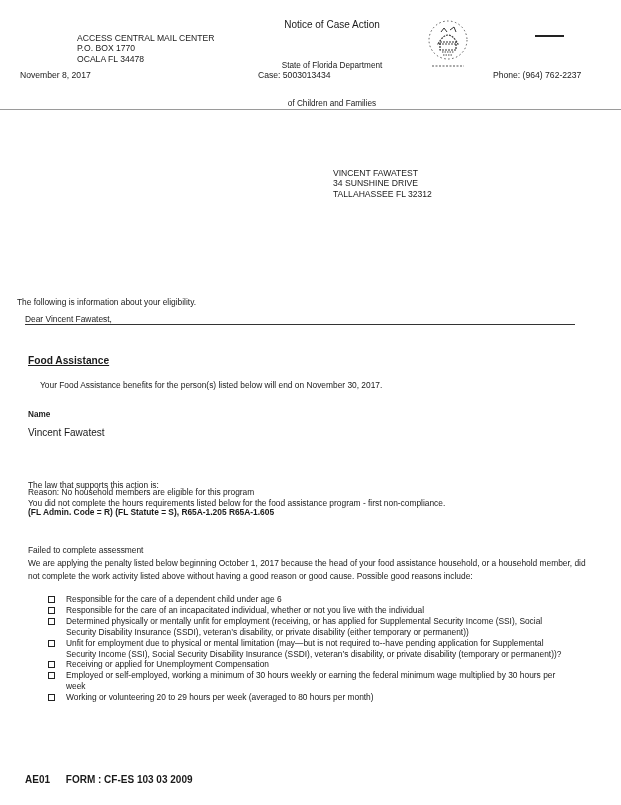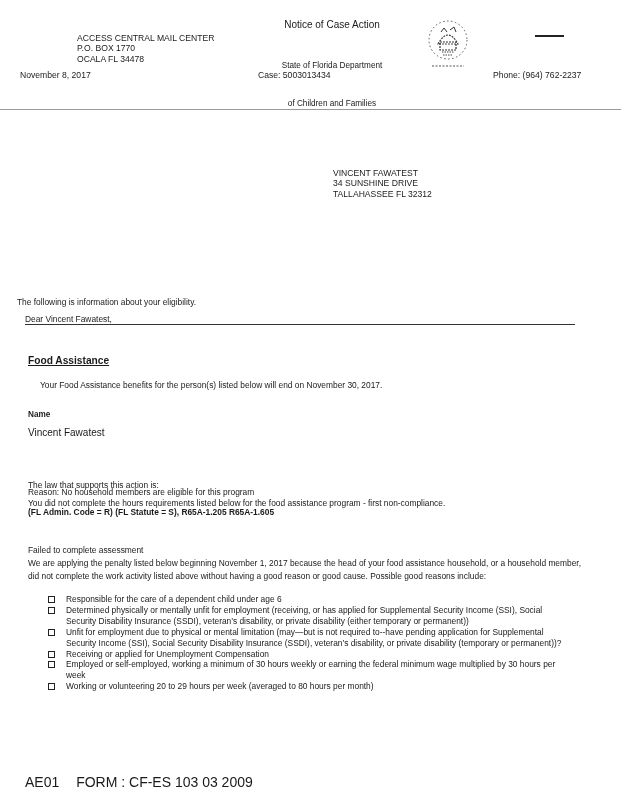--- a/index.html
+++ b/index.html
@@ -30,21 +30,21 @@
   .name-val { left: 28px; top: 427px; font-size: 10px; }
   .reason { left: 28px; top: 454px; line-height: 10.6px; margin-top: 33px; }
   .law-intro { left: 28px; top: 480px; }
   .law { left: 28px; top: 507px; font-weight: bold; }
   .failed { left: 28px; top: 545px; }
   .penalty { left: 28px; top: 557px; width: 560px; white-space: normal; line-height: 13.2px; }
   .reasons { left: 48px; top: 594px; width: 520px; white-space: normal; font-size: 8.4px; line-height: 10.9px; }
   .reason-item { display: flex; align-items: flex-start; }
   .cb { width: 5px; height: 5px; border: 1px solid #222; margin-top: 2px; margin-right: 11px; flex: 0 0 auto; }
   .reason-text { flex: 1; }
-  .footer { left: 25px; top: 774px; font-size: 14px; font-weight: normal; }
+  .footer { left: 25px; top: 774px; font-size: 10px; font-weight: bold; }
   .footer .code { margin-right: 13px; }
 </style>
 </head>
 <body>
 
 <div class="abs sender">
   <div>ACCESS CENTRAL MAIL CENTER</div>
   <div>P.O. BOX 1770</div>
   <div>OCALA FL 34478</div>
 </div>
@@ -91,26 +91,30 @@
 
 <div class="abs txt reason">
   <div>Reason: No household members are eligible for this program</div>
   <div>You did not complete the hours requirements listed below for the food assistance program - first non-compliance.</div>
 </div>
 
 <div class="abs txt law-intro">The law that supports this action is:</div>
 <div class="abs txt law">(FL Admin. Code = R) (FL Statute = S), R65A-1.205 R65A-1.605</div>
 
 <div class="abs txt failed">Failed to complete assessment</div>
-<div class="abs txt penalty">We are applying the penalty listed below beginning November 1, 2017 because the head of your food assistance household, or a household member, did not complete the work activity listed above without having a good reason or good cause.  Possible good reasons include:</div>
+<div class="abs txt penalty">We are applying the penalty listed below beginning October 1, 2017 because the head of your food assistance household, or a household member, did not complete the work activity listed above without having a good reason or good cause.  Possible good reasons include:</div>
 
 <div class="abs reasons">
   <div class="reason-item">
     <span class="cb"></span>
     <span class="reason-text">Responsible for the care of a dependent child under age 6</span>
+  </div>
+  <div class="reason-item">
+    <span class="cb"></span>
+    <span class="reason-text">Responsible for the care of an incapacitated individual, whether or not you live with the individual</span>
   </div>
   <div class="reason-item">
     <span class="cb"></span>
     <span class="reason-text">Determined physically or mentally unfit for employment (receiving, or has applied for Supplemental Security Income (SSI), Social Security Disability Insurance (SSDI), veteran’s disability, or private disability (either temporary or permanent))</span>
   </div>
   <div class="reason-item">
     <span class="cb"></span>
     <span class="reason-text">Unfit for employment due to physical or mental limitation (may—but is not required to--have pending application for Supplemental Security Income (SSI), Social Security Disability Insurance (SSDI), veteran’s disability, or private disability (temporary or permanent))?</span>
   </div>
   <div class="reason-item">

